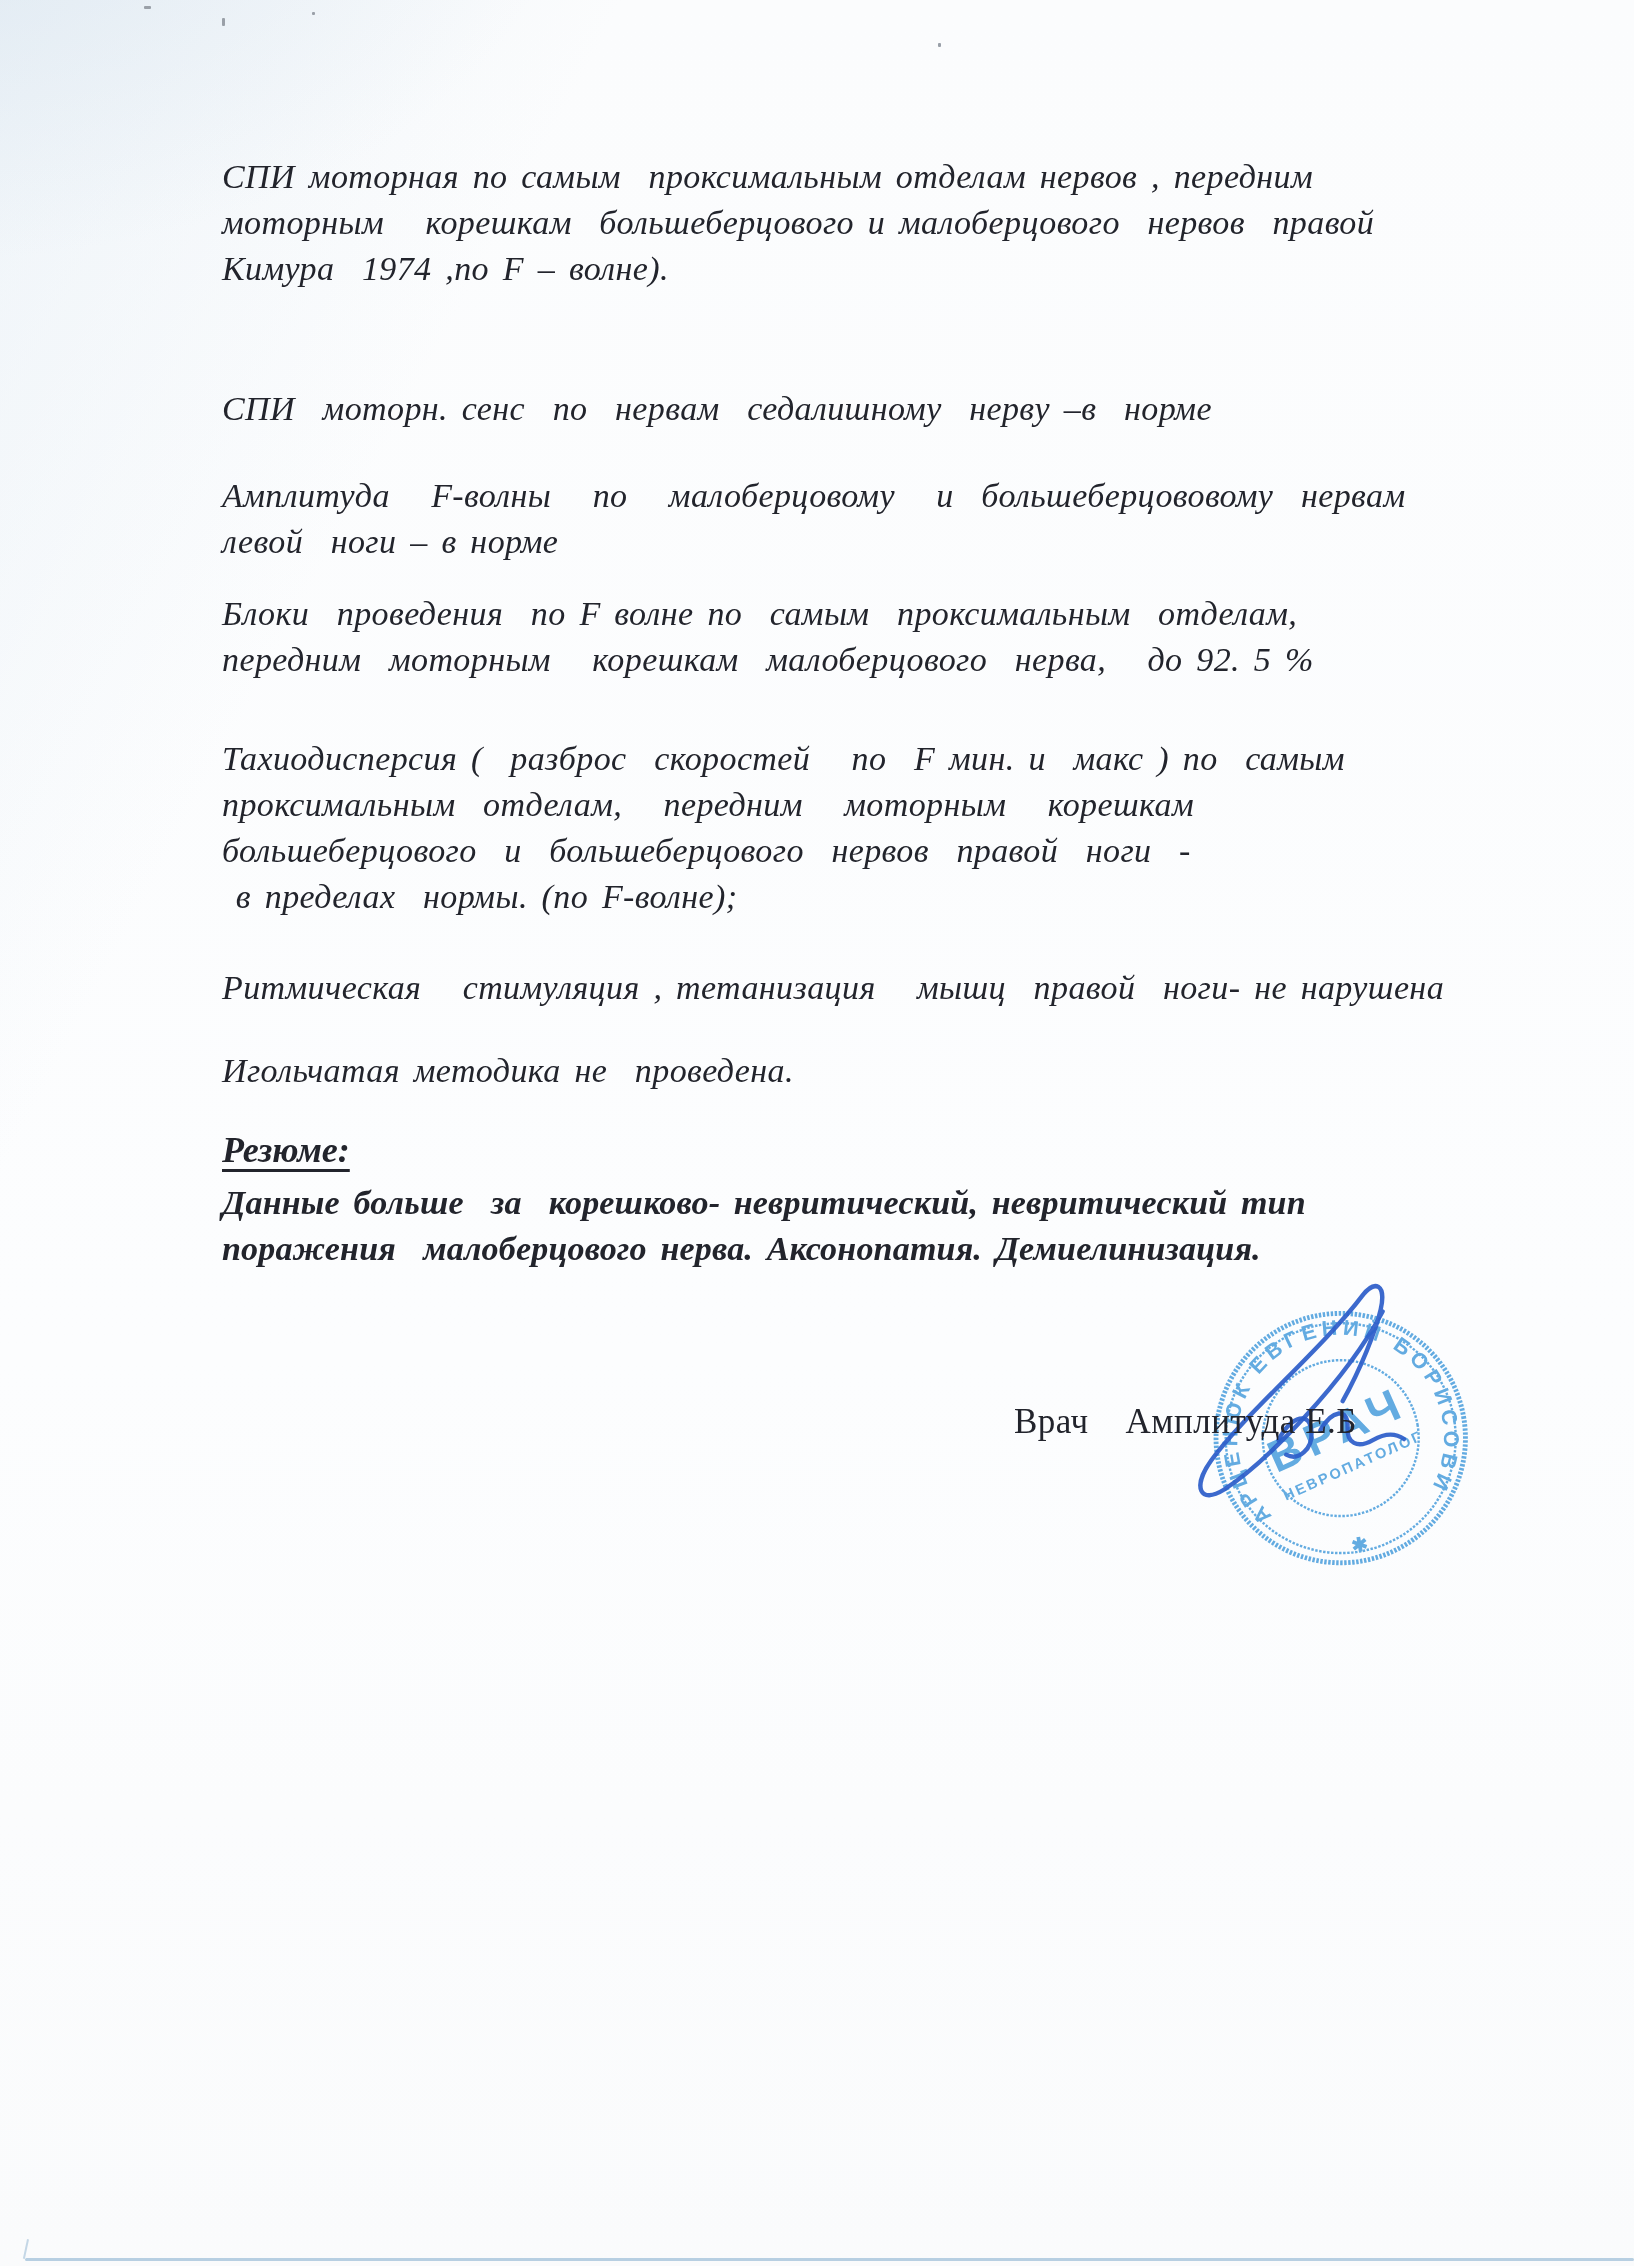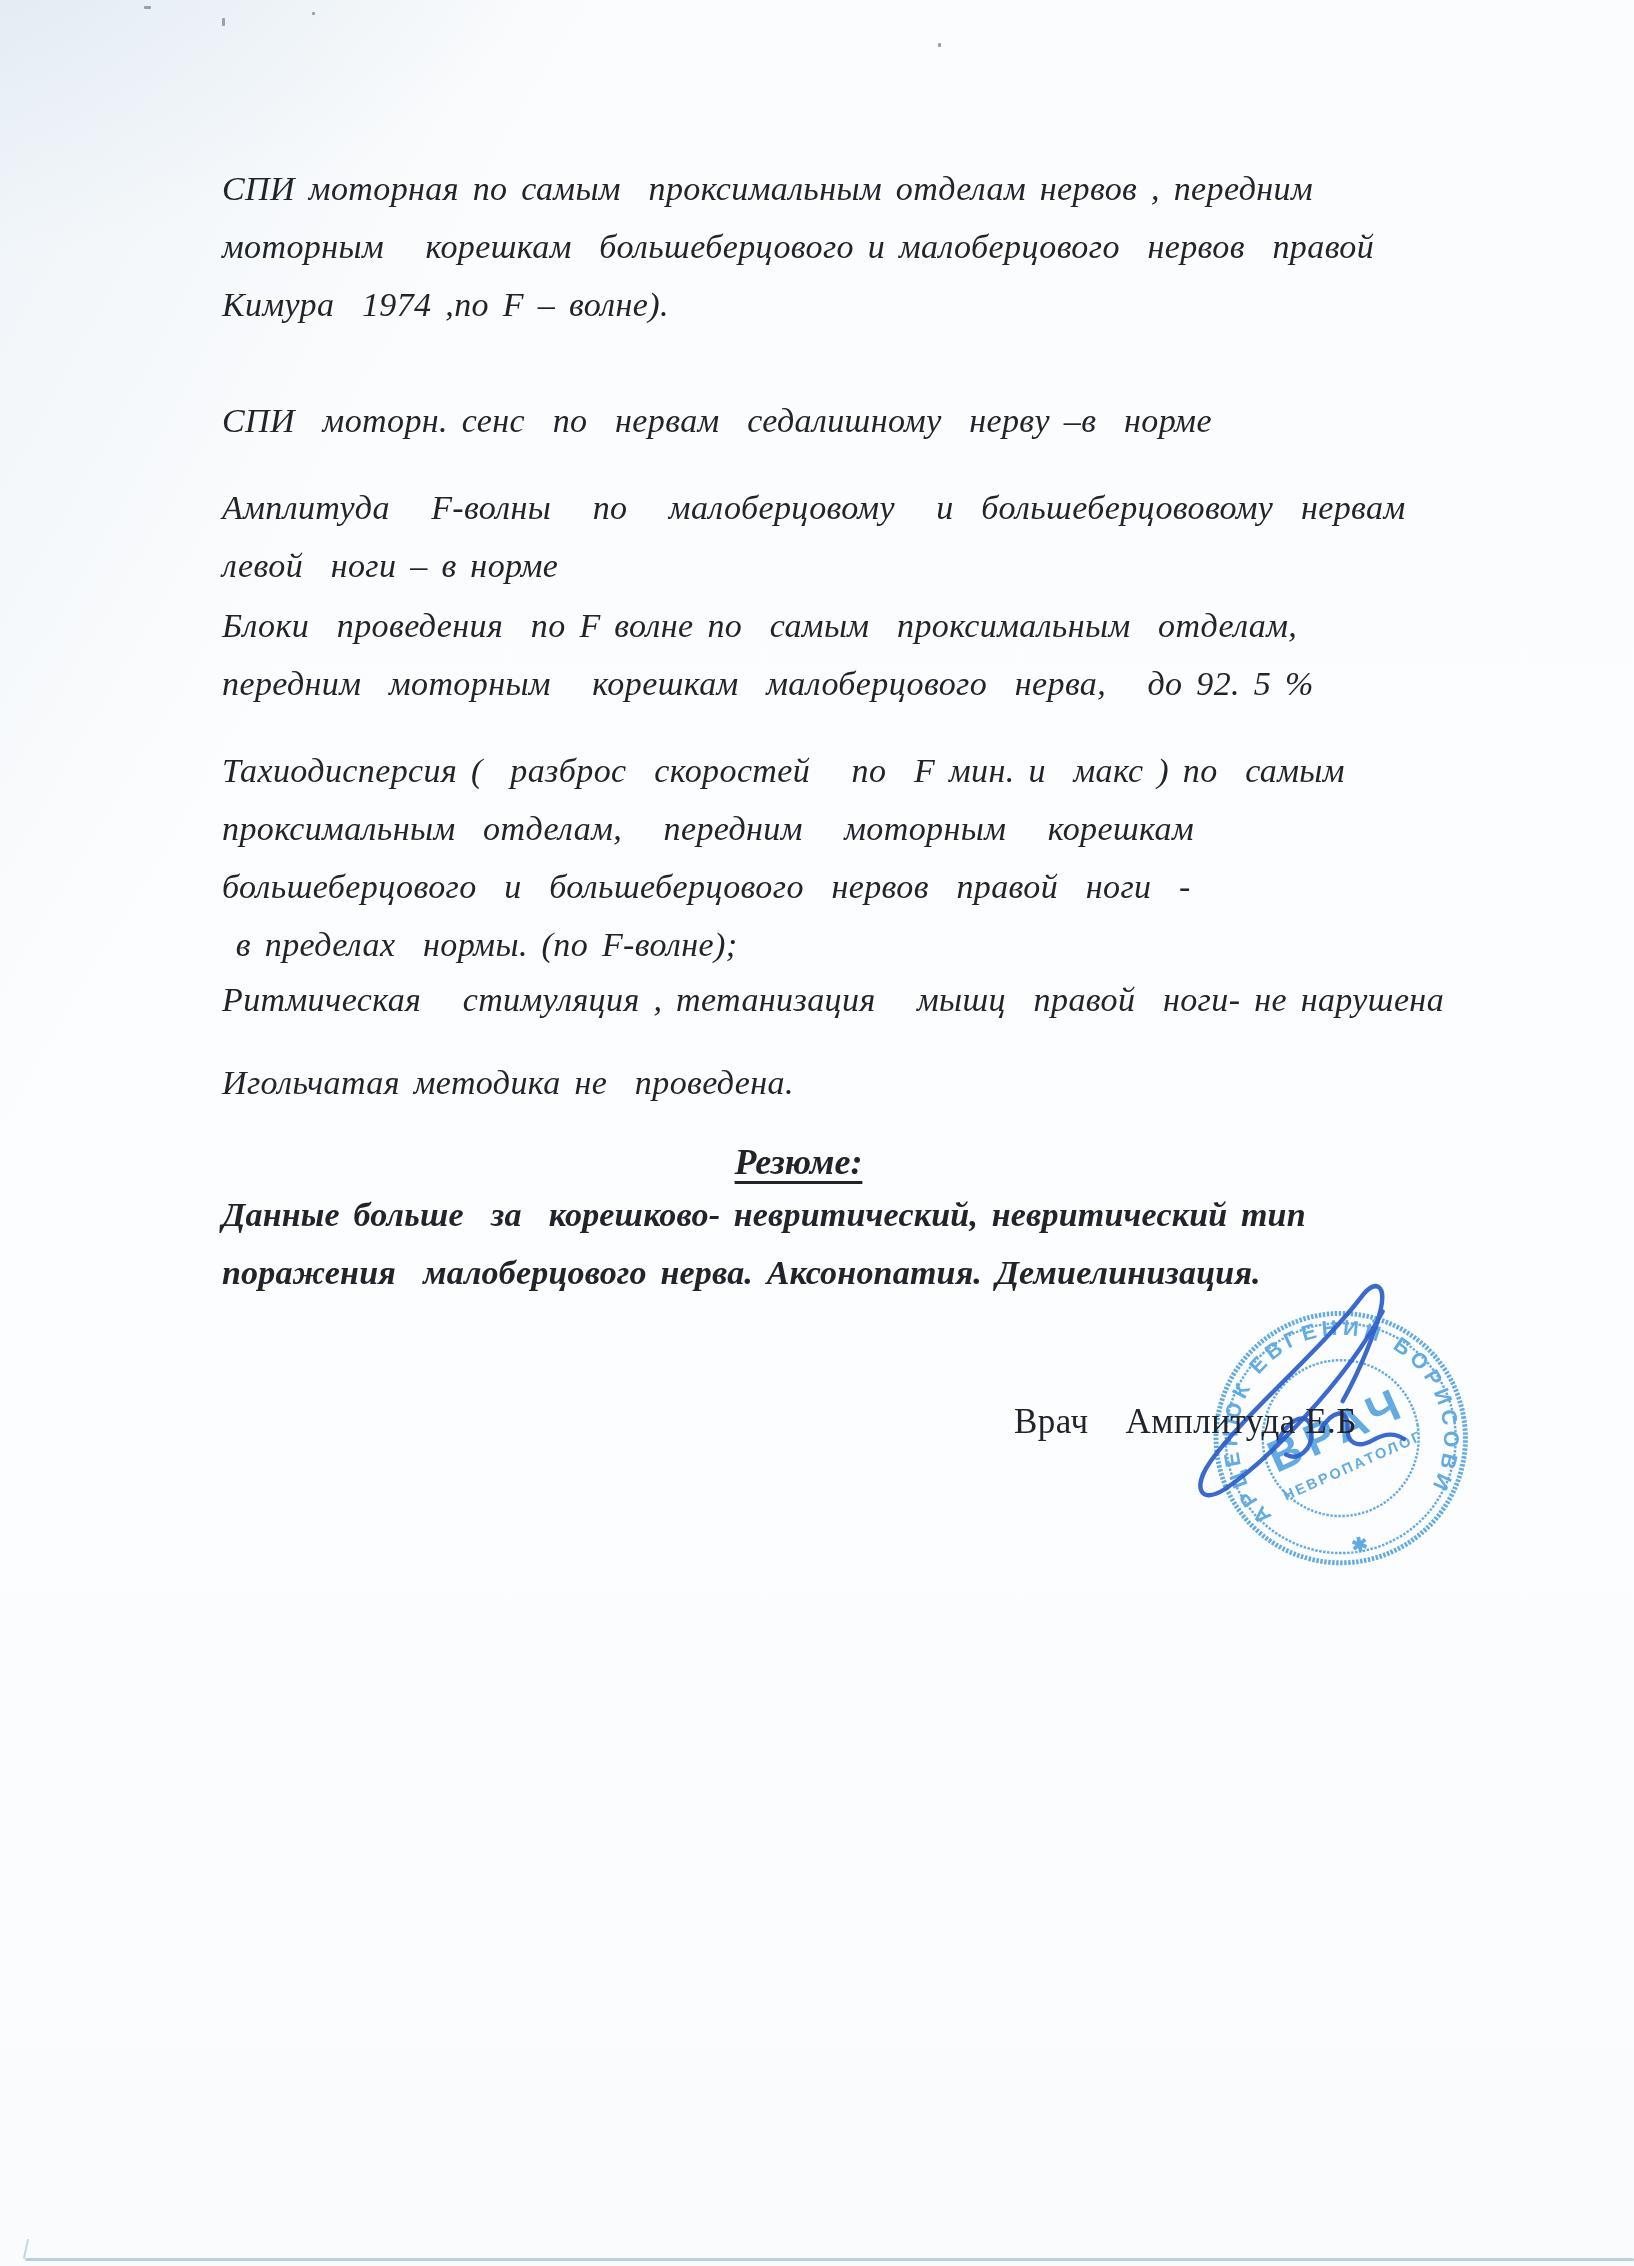--- a/index.html
+++ b/index.html
@@ -19,26 +19,26 @@
   .body-text {
     position: absolute;
     left: 222px;
     width: 1219px;
     font-style: italic;
     font-size: 34px;
     line-height: 46px;
     letter-spacing: 0.4px;
     word-spacing: 4.9px;
   }
-  .line { display: block; white-space: pre; margin-top: 12px; }
+  .line { display: block; white-space: pre; }
   .resume-heading {
     position: absolute;
     left: 222px;
     width: 1153px;
-    text-align: center;
+    text-align: left;
     font-style: italic;
     font-weight: bold;
     font-size: 36px;
   }
   .resume-heading .line {
     display: inline-block;
     text-decoration: underline;
     text-decoration-thickness: 2.9px;
     text-underline-offset: 6.8px;
   }

